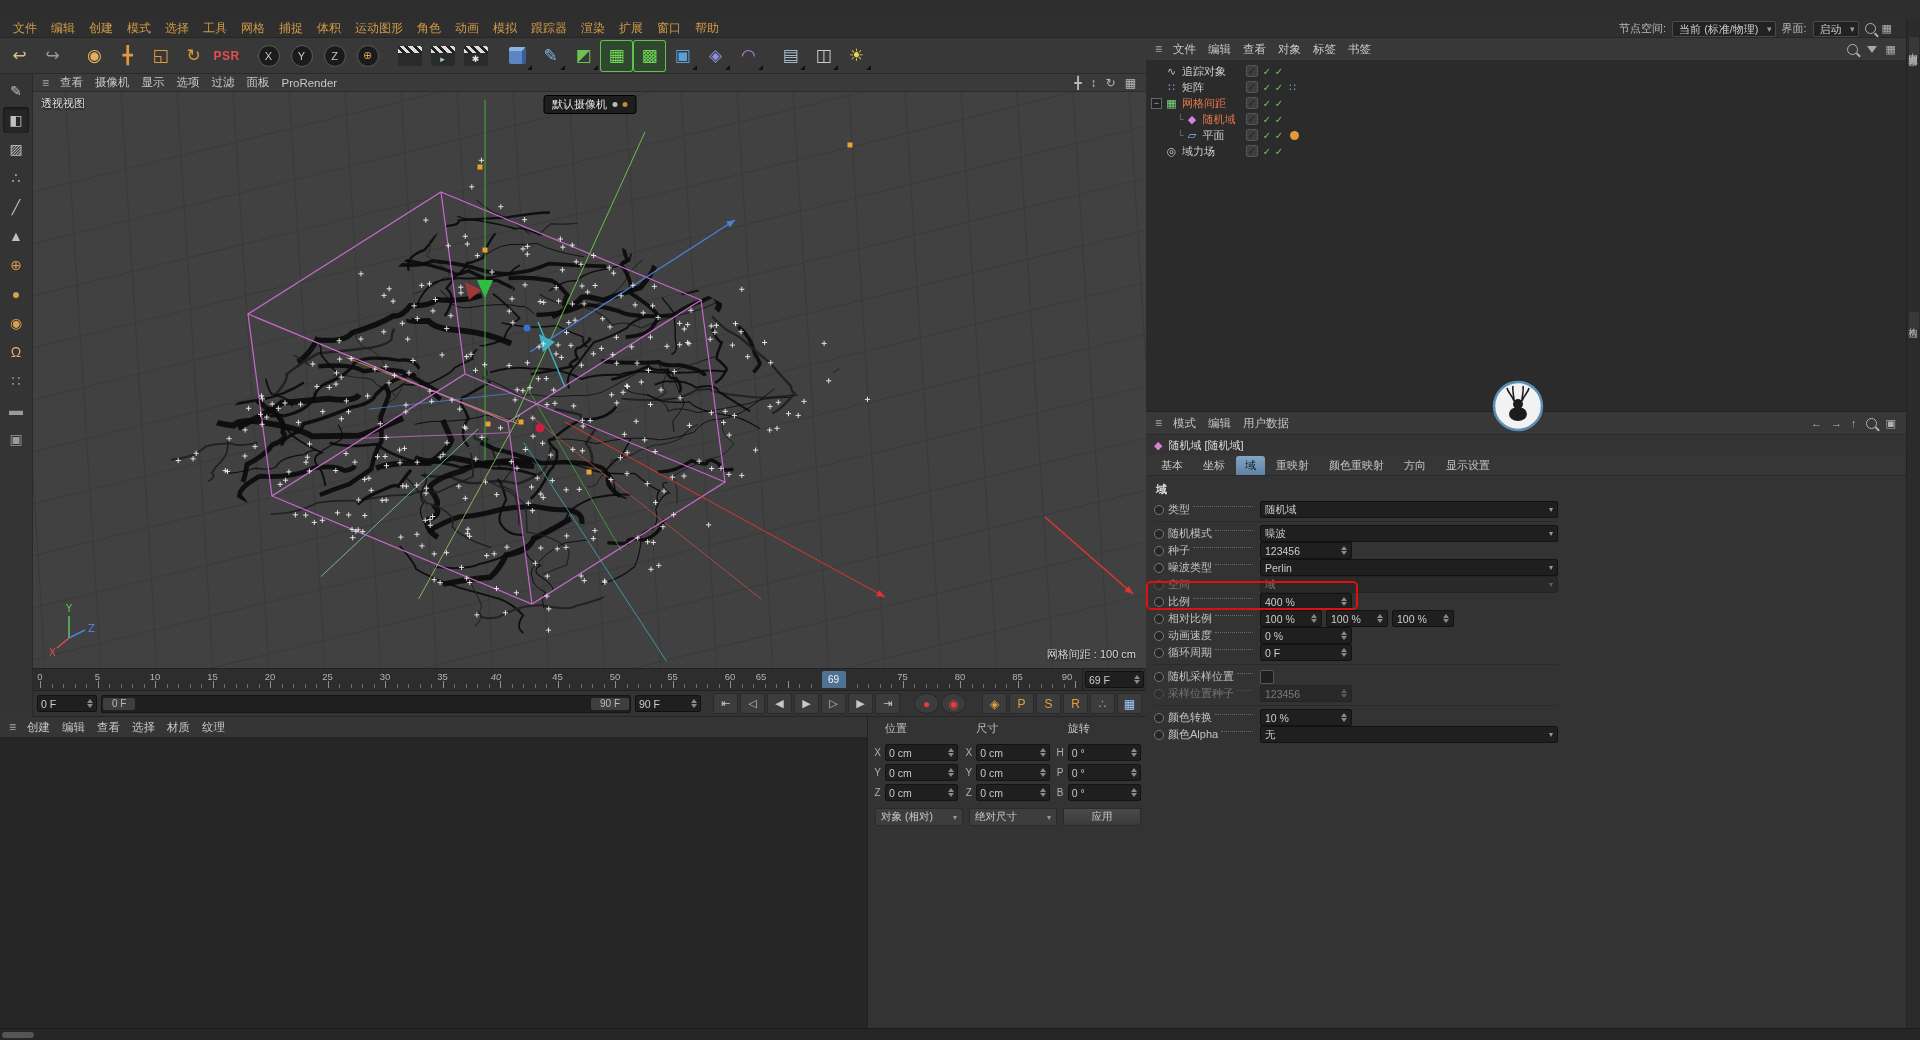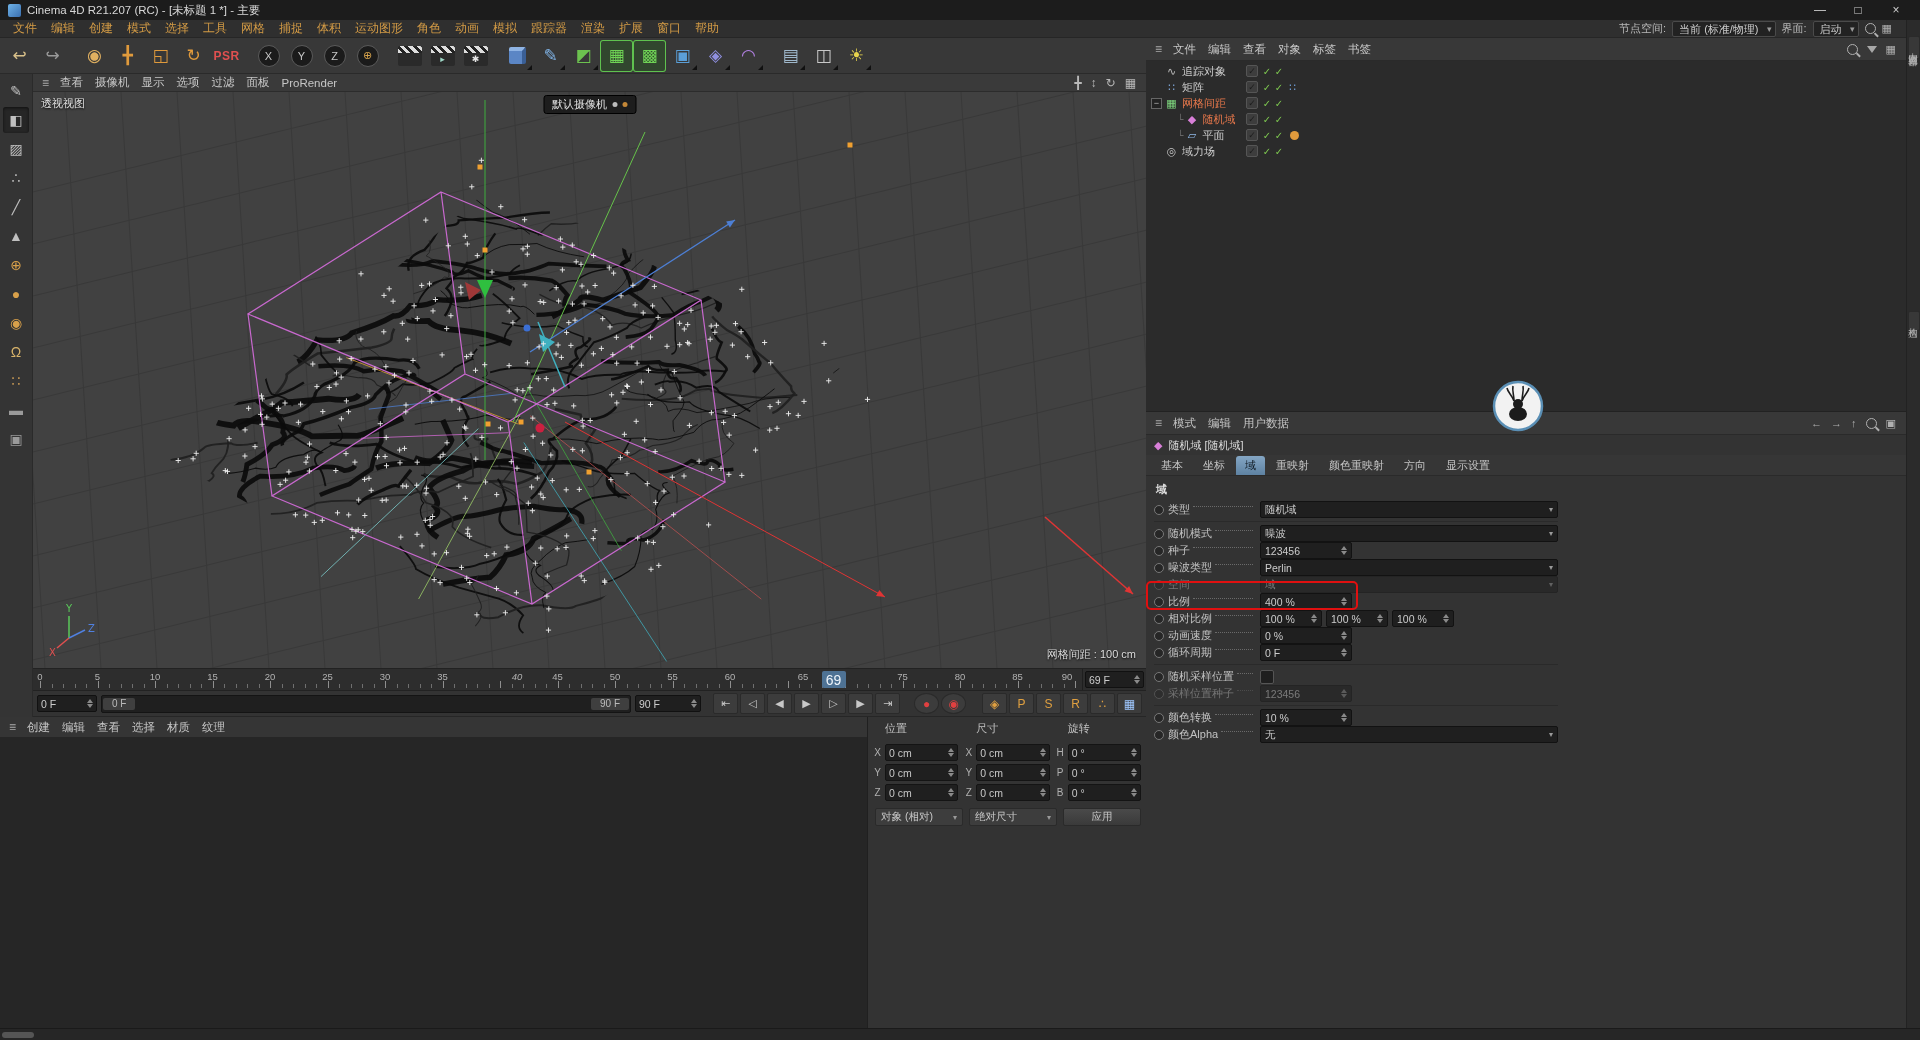--- a/index.html
+++ b/index.html
@@ -69,21 +69,21 @@
   #grid-info{position:absolute;right:10px;bottom:6px;font-size:11px;color:#dcdcdc;text-shadow:0 1px 2px #000}
 
   
   #ruler{position:absolute;left:33px;top:668px;width:1113px;height:23px;background:#2d2d2d;
        border-top:1px solid #222;border-bottom:1px solid #222;box-sizing:border-box;display:flex}
   #ruler-track{position:relative;width:1049px;height:100%;overflow:hidden}
   .tick{position:absolute;bottom:2px;width:1px;height:4px;background:#6f6f6f}
   .tick.mj{height:7px;background:#8f8f8f}
   .rlab{position:absolute;top:2px;transform:translateX(-50%);font-size:9.5px;color:#b2b2b2}
   .rmark{position:absolute;top:2px;transform:translateX(-50%);width:24px;height:17px;background:#4e7294;
-       border-radius:2px;color:#eef4fa;font-size:14px;display:flex;align-items:center;justify-content:center}
+       border-radius:2px;color:#eef4fa;font-size:10px;display:flex;align-items:center;justify-content:center}
   #ruler-right{width:64px;border-left:1px solid #1f1f1f;display:flex;align-items:center;padding:2px;box-sizing:border-box}
 
   .nfield{background:#1f1f1f;border:1px solid #111;border-radius:2px;height:15px;display:flex;
        align-items:center;font-size:10.5px;color:#ccc;padding:0 3px;flex:1;box-sizing:content-box}
   .spn{margin-left:auto;display:flex;flex-direction:column;gap:1px;padding-left:3px}
   .su{width:0;height:0;border-left:3px solid transparent;border-right:3px solid transparent;border-bottom:4px solid #8a8a8a}
   .sd{width:0;height:0;border-left:3px solid transparent;border-right:3px solid transparent;border-top:4px solid #8a8a8a}
 
   
   #transport{position:absolute;left:33px;top:691px;width:1113px;height:26px;background:#333;
@@ -180,29 +180,20 @@
   
   #anno{position:absolute;left:1146px;top:581px;width:208px;height:25px;border:2px solid #e01010;
        border-radius:5px;z-index:40;pointer-events:none}
   #deer{position:absolute;left:1492px;top:380px;width:52px;height:52px;z-index:30}
 </style>
 </head>
 <body>
 
 <div id="app">
 
-  <div id="titlebar">
-    <span id="app-icon"></span>
-    <span id="title-text">Cinema 4D R21.207 (RC) - [未标题 1 *] - 主要</span>
-    <div id="win-btns">
-      <span>—</span>
-      <span>□</span>
-      <span>×</span>
-    </div>
-  </div>
 
   <div id="menubar">
     <div id="menu-left" style="display:flex;align-items:center">
         <span class="mi">文件</span>
         <span class="mi">编辑</span>
         <span class="mi">创建</span>
         <span class="mi">模式</span>
         <span class="mi">选择</span>
         <span class="mi">工具</span>
         <span class="mi">网格</span>
@@ -610,21 +601,21 @@
         <div class="tick" style="left: 375px;"></div>
         <div class="tick" style="left: 386.5px;"></div>
         <div class="tick" style="left: 398px;"></div>
         <div class="tick mj" style="left: 409.5px;"></div>
         <div class="rlab" style="left: 409.5px;">35</div>
         <div class="tick" style="left: 421px;"></div>
         <div class="tick" style="left: 432.5px;"></div>
         <div class="tick" style="left: 444px;"></div>
         <div class="tick" style="left: 455.5px;"></div>
         <div class="tick mj" style="left: 467px;"></div>
-        <div class="rlab" style="left: 484px; font-style: italic;">40</div>
+        <div class="rlab" style="left: 463px; font-style: italic;">40</div>
         <div class="tick" style="left: 478.5px;"></div>
         <div class="tick" style="left: 490px;"></div>
         <div class="tick" style="left: 501.5px;"></div>
         <div class="tick" style="left: 513px;"></div>
         <div class="tick mj" style="left: 524.5px;"></div>
         <div class="rlab" style="left: 524.5px;">45</div>
         <div class="tick" style="left: 536px;"></div>
         <div class="tick" style="left: 547.5px;"></div>
         <div class="tick" style="left: 559px;"></div>
         <div class="tick" style="left: 570.5px;"></div>
@@ -640,21 +631,21 @@
         <div class="tick" style="left: 662.5px;"></div>
         <div class="tick" style="left: 674px;"></div>
         <div class="tick" style="left: 685.5px;"></div>
         <div class="tick mj" style="left: 697px;"></div>
         <div class="rlab" style="left: 697px;">60</div>
         <div class="tick" style="left: 708.5px;"></div>
         <div class="tick" style="left: 720px;"></div>
         <div class="tick" style="left: 731.5px;"></div>
         <div class="tick" style="left: 743px;"></div>
         <div class="tick mj" style="left: 754.5px;"></div>
-        <div class="rlab" style="left: 770px;">65</div>
+        <div class="rlab" style="left: 728px;">65</div>
         <div class="tick" style="left: 766px;"></div>
         <div class="tick" style="left: 777.5px;"></div>
         <div class="tick" style="left: 789px;"></div>
         <div class="tick" style="left: 800.5px;"></div>
         <div class="tick mj" style="left: 812px;"></div>
         <div class="tick" style="left: 823.5px;"></div>
         <div class="tick" style="left: 835px;"></div>
         <div class="tick" style="left: 846.5px;"></div>
         <div class="tick" style="left: 858px;"></div>
         <div class="tick mj" style="left: 869.5px;"></div>

